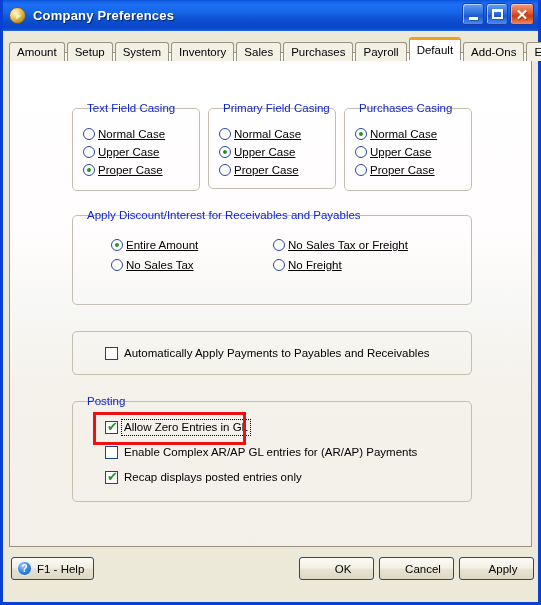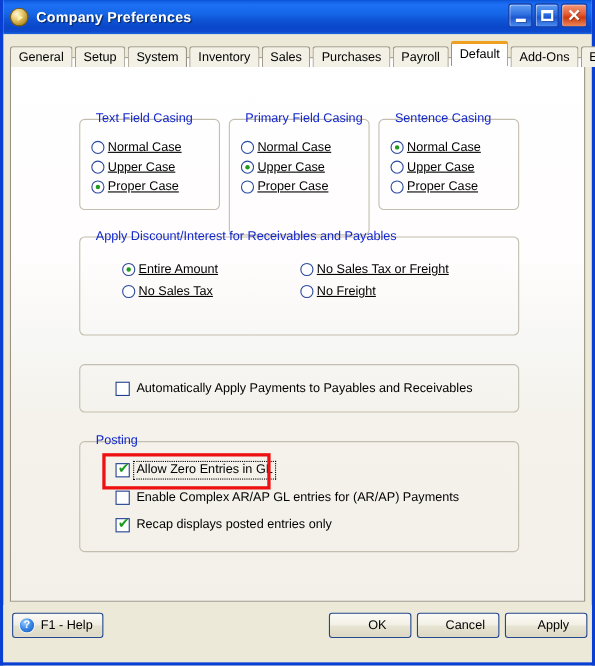--- a/index.html
+++ b/index.html
@@ -355,21 +355,21 @@
       <div class="winbtn max">
           <div class="sq"></div>
         </div>
       <div class="winbtn close">
           <div class="xg">✕</div>
         </div>
     </div>
   </div>
 
   <div class="tabstrip">
-    <div class="tab">General</div>
+    <div class="tab">Amount</div>
     <div class="tab">Setup</div>
     <div class="tab">System</div>
     <div class="tab">Inventory</div>
     <div class="tab">Sales</div>
     <div class="tab">Purchases</div>
     <div class="tab">Payroll</div>
     <div class="tab active">Default</div>
     <div class="tab">Add-Ons</div>
     <div class="tab">Email Setup</div>
   </div>
@@ -388,40 +388,40 @@
         <span class="lbl">Upper Case</span>
       </div>
       <div class="row" style="left:10px; top:55px;">
         <span class="radio">
               <span class="dot"></span>
             </span>
         <span class="lbl">Proper Case</span>
       </div>
     </div>
 
-    <div class="gb" style="left:198px; top:55px; width:128px; height:106px;">
+    <div class="gb" style="left:198px; top:55px; width:128px; height:81px;">
       <div class="gb-label">Primary Field Casing</div>
       <div class="row" style="left:10px; top:19px;">
         <span class="radio off"></span>
         <span class="lbl">Normal Case</span>
       </div>
       <div class="row" style="left:10px; top:37px;">
         <span class="radio">
               <span class="dot"></span>
             </span>
         <span class="lbl">Upper Case</span>
       </div>
       <div class="row" style="left:10px; top:55px;">
         <span class="radio off"></span>
         <span class="lbl">Proper Case</span>
       </div>
     </div>
 
     <div class="gb" style="left:334px; top:55px; width:128px; height:83px;">
-      <div class="gb-label">Sentence Casing</div>
+      <div class="gb-label">Purchases Casing</div>
       <div class="row" style="left:10px; top:19px;">
         <span class="radio">
               <span class="dot"></span>
             </span>
         <span class="lbl">Normal Case</span>
       </div>
       <div class="row" style="left:10px; top:37px;">
         <span class="radio off"></span>
         <span class="lbl">Upper Case</span>
       </div>

